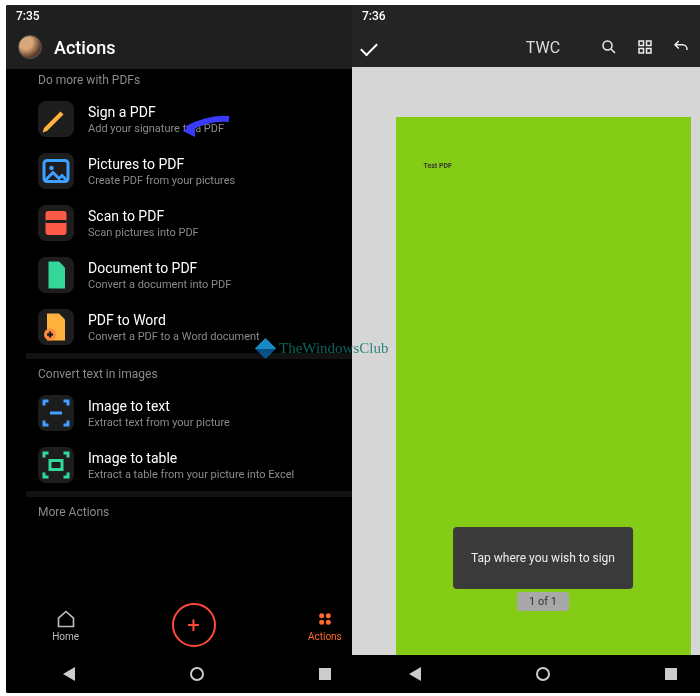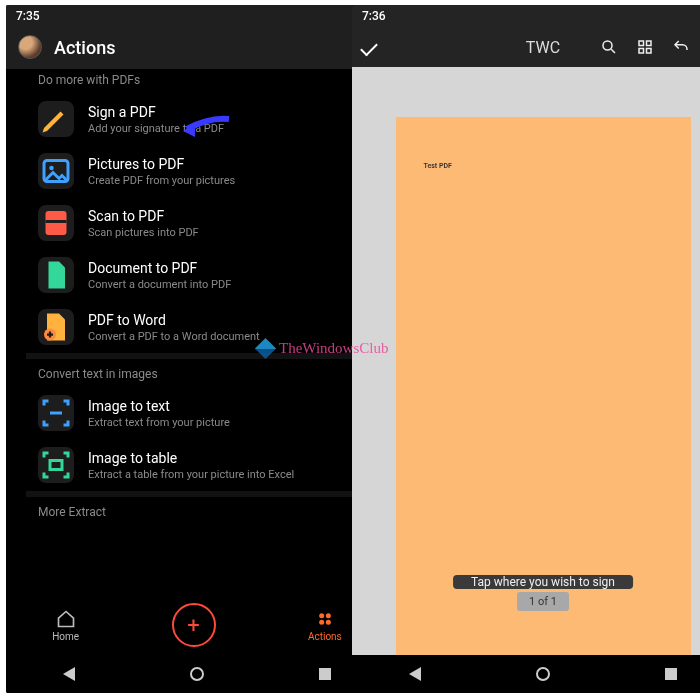--- a/index.html
+++ b/index.html
@@ -76,34 +76,34 @@
   .toolbar .left-tools { display:flex; align-items:center; flex:1; }
   .toolbar .right-tools { display:flex; align-items:center; gap:18px; }
   .chk::before{content:"";display:block;width:14px;height:7px;border-left:2px solid #fff;
                border-bottom:2px solid #fff;transform:rotate(-45deg);}
   .ic { width:18px;height:18px;display:flex;align-items:center;justify-content:center; }
   .ic svg { width:18px; height:18px; stroke:#eee; fill:none; stroke-width:2; }
 
   .viewer { position:absolute; top:62px; bottom:38px; left:0; right:0;
             background:#d6d6d6; display:flex; flex-direction:column; align-items:center; }
   .gap { height:50px; width:100%; background:#d6d6d6; }
-  .page { width:295px; flex:1; background:#fdba74; position:relative; }
+  .page { width:295px; flex:1; background:#84cc16; position:relative; }
   .page .txt { position:absolute; top:45px; left:28px; font-size:7px; color:#333;
                font-weight:600; }
 
   .toast { position:absolute; bottom:66px; left:50%; transform:translateX(-50%);
-           background:#3a3a3a; color:#eee; font-size:12px; padding:0 18px;
+           background:#3a3a3a; color:#eee; font-size:12px; padding:24px 18px;
            border-radius:4px; white-space:nowrap; }
   .pg-ind { position:absolute; bottom:44px; left:50%; transform:translateX(-50%);
             background:#a8a8a8; color:#333; font-size:11px; padding:3px 12px;
             border-radius:3px;text-align:right; }
 
   
   .wm { position:absolute; left:258px; top:340px; display:flex; align-items:center; gap:6px;
-        color:#ec4899; font-size:15px; font-family: Georgia, serif; opacity:.85;}
+        color:#0f766e; font-size:15px; font-family: Georgia, serif; opacity:.85;}
   .wm .sq { width:15px;height:15px;background:linear-gradient(135deg,#1fa0e6 50%,#0a5fa0 50%);
             transform:rotate(45deg); }
 
   
   .listarea { position:absolute; top:60px; bottom:98px; left:0; right:0; overflow:hidden;padding-left:20px; }
 
   
   .c-orange{color:#ffb23e;} .c-red{color:#ff5a47;} .c-blue{color:#3ea0ff;}
   .c-green{color:#34d79a;} .c-amber{color:#ffb23e;}
 </style>
@@ -218,21 +218,21 @@
             <rect x="8" y="9" width="8" height="6"></rect>
           </svg>
       </div>
       <div class="info">
         <div class="title">Image to table</div>
         <div class="sub">Extract a table from your picture into Excel</div>
       </div>
     </div>
 
     <div class="divider"></div>
-    <div class="section-label">More Extract</div>
+    <div class="section-label">More Actions</div>
   </div>
 
   <div class="arrow">
     <svg viewBox="0 0 50 24">
         <path d="M48 4 Q28 2 6 14" stroke="#3a3aff" stroke-width="6" fill="none"></path>
         <path d="M2 16 L14 8 L14 22 Z" fill="#3a3aff"></path>
       </svg>
   </div>
 
   <div class="botnav">

